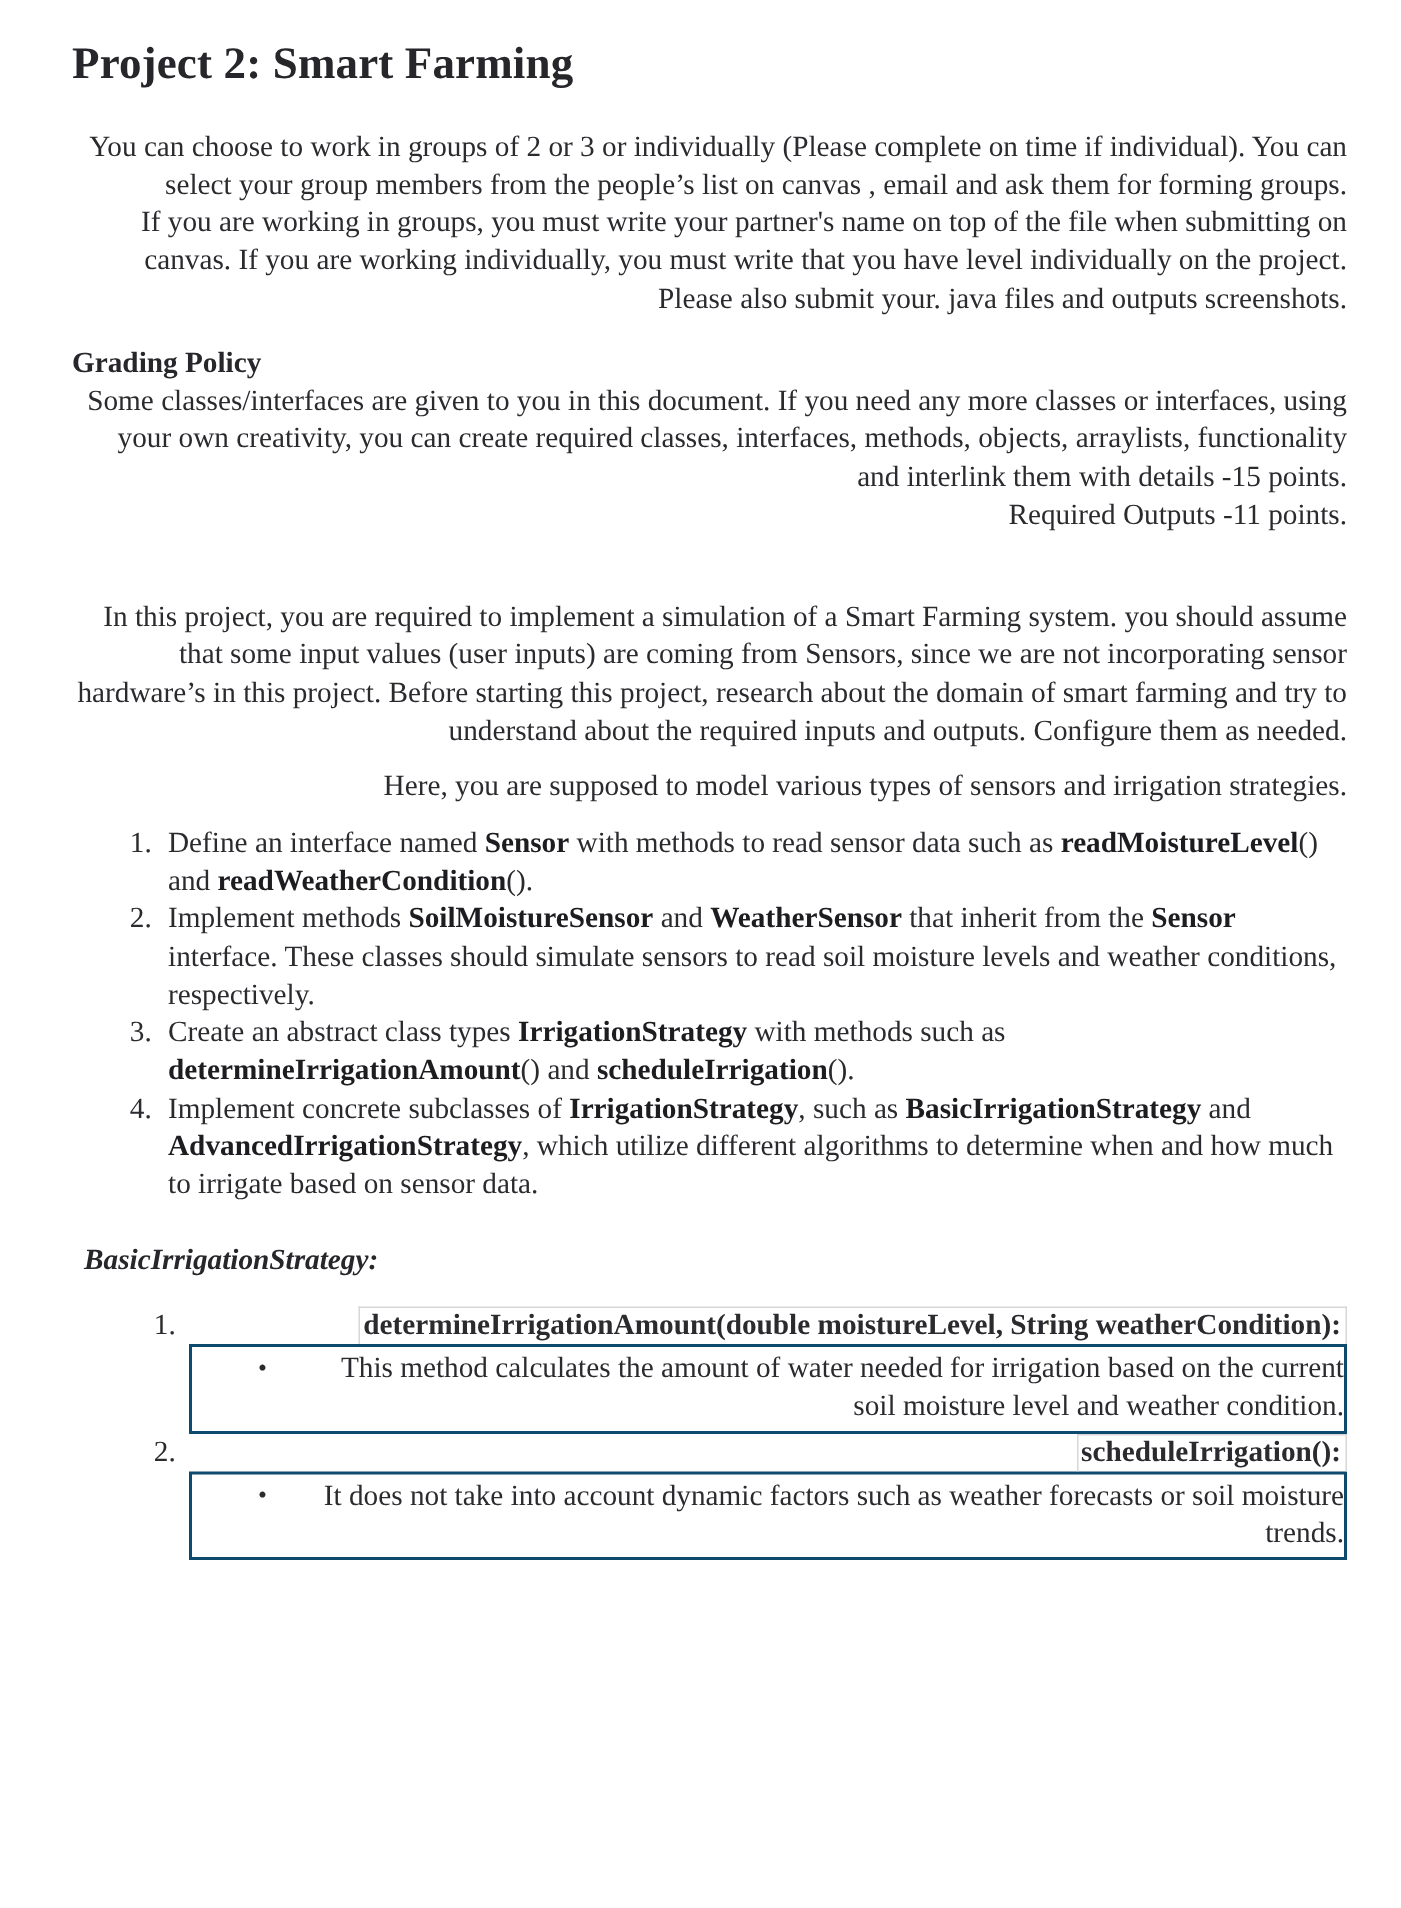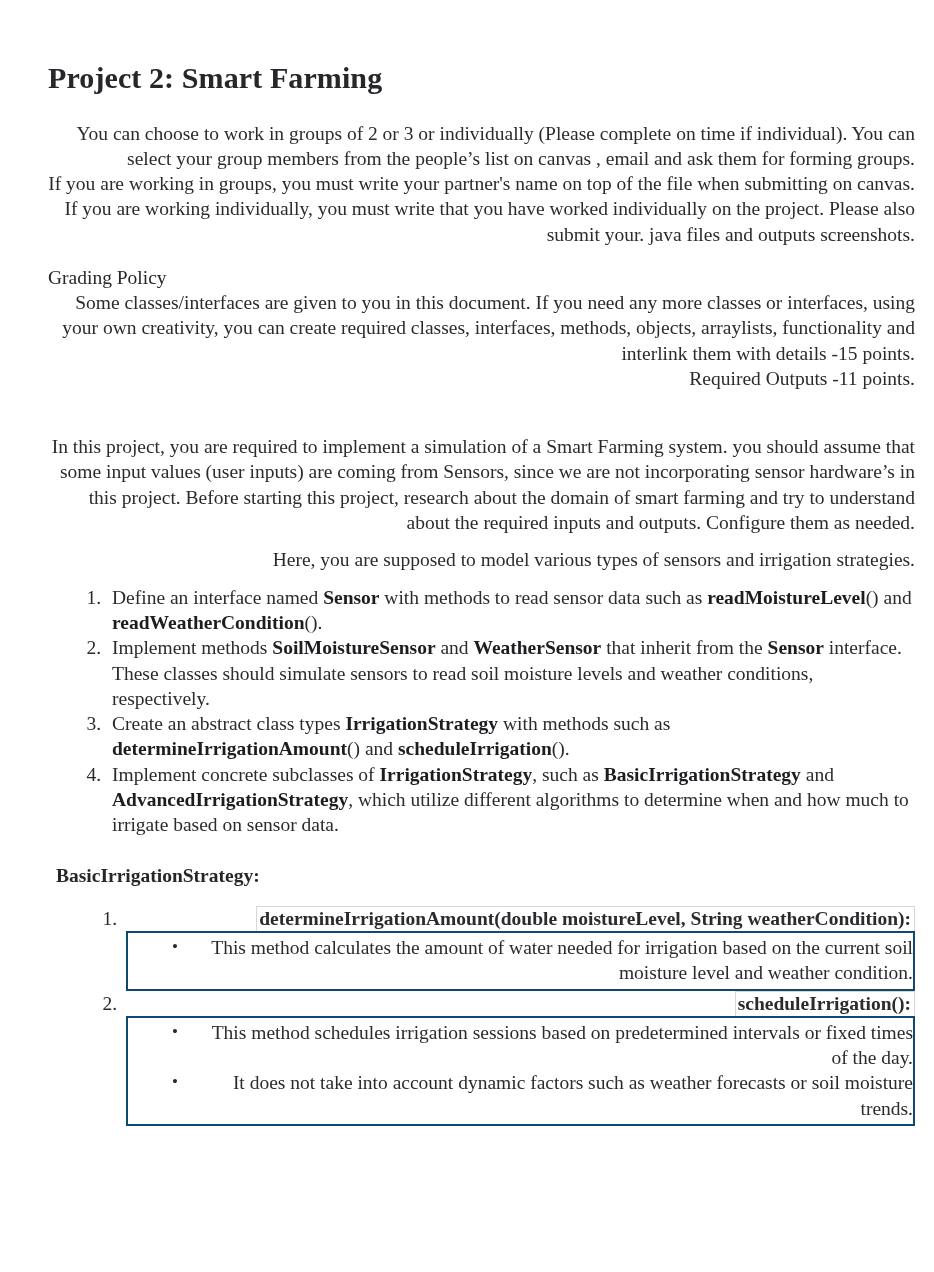--- a/index.html
+++ b/index.html
@@ -11,23 +11,22 @@
     width: 934px;
     height: 1272px;
     font-family: "Liberation Serif", "DejaVu Serif", serif;
     color: #2b2b2f;
     overflow: hidden;
   }
   .page {
     width: 934px;
     height: 1031px;
     box-sizing: border-box;
-    padding: 18px 19px 0 48px;
+    padding: 18px 36px 0 48px;
     position: relative;
-    margin-top: 35px;
   }
 
   h1.doc-title {
     font-size: 30px;
     font-weight: bold;
     line-height: 1.15;
     margin: 8px 0 0 0;
     letter-spacing: 0.1px;
     color: #26262b;
   }
@@ -39,21 +38,21 @@
     color: #2b2b2f;
     text-align: right;
   }
 
   .gap-lg { height: 25px; }
   .gap-md { height: 18px; }
   .gap-sm { height: 12px; }
 
   h2.section-head {
     font-size: 19.5px;
-    font-weight: normal;
+    font-weight: bold;
     line-height: 25px;
     margin: 0;
     color: #26262b;
   }
 
   ol.main-list {
     margin: 0;
     padding-left: 58px;
     font-size: 19.5px;
     line-height: 25.3px;
@@ -66,20 +65,21 @@
     font-size: 19.5px;
   }
 
   .strategy-head {
     font-size: 19.5px;
     font-weight: bold;
     line-height: 25px;
     margin: 0;
     padding-left: 8px;
     color: #26262b;
+    font-style: italic;
   }
 
   ol.method-list {
     margin: 0;
     padding-left: 74px;
     font-size: 19.5px;
     line-height: 25.3px;
     text-align: right;
   }
   ol.method-list > li {
@@ -123,21 +123,21 @@
 </head>
 <body>
 
 <div class="page">
 
   <h1 class="doc-title">Project 2:  Smart Farming</h1>
 
   <div class="gap-lg"></div>
 
   <p class="body-para">You can choose to work in groups of 2 or 3 or individually (Please complete on time if individual). You can select your group members from the people’s list on canvas , email and ask them for forming groups.</p>
-  <p class="body-para">If you are working in groups, you must write your partner's name on top of the file when submitting on canvas. If you are working individually, you must write that you have worked individually on the project. Please also submit your. java files and outputs screenshots.</p>
+  <p class="body-para">If you are working in groups, you must write your partner's name on top of the file when submitting on canvas. If you are working individually, you must write that you have level individually on the project. Please also submit your. java files and outputs screenshots.</p>
 
   <div class="gap-md"></div>
 
   <h2 class="section-head">Grading Policy</h2>
   <p class="body-para">Some classes/interfaces are given to you in this document. If you need any more classes or interfaces, using your own creativity, you can create required classes, interfaces, methods, objects, arraylists, functionality and interlink them with details -15 points.</p>
   <p class="body-para">Required Outputs -11 points.</p>
 
   <div class="gap-lg"></div>
 
 
@@ -162,18 +162,17 @@
 
   <h2 class="strategy-head">BasicIrrigationStrategy:</h2>
 
   <div class="gap-md"></div>
 
   <ol class="method-list">
       <li><span class="method-sig">determineIrrigationAmount(double moistureLevel, String weatherCondition):</span><ul class="detail-list">
           <li>This method calculates the amount of water needed for irrigation based on the current soil moisture level and weather condition.</li>
         </ul></li>
       <li><span class="method-sig">scheduleIrrigation():</span><ul class="detail-list">
-          <li>This method schedules irrigation sessions based on predetermined intervals or fixed times of the day.</li>
           <li>It does not take into account dynamic factors such as weather forecasts or soil moisture trends.</li>
         </ul></li>
     </ol>
 
 </div>
 
 </body></html>

